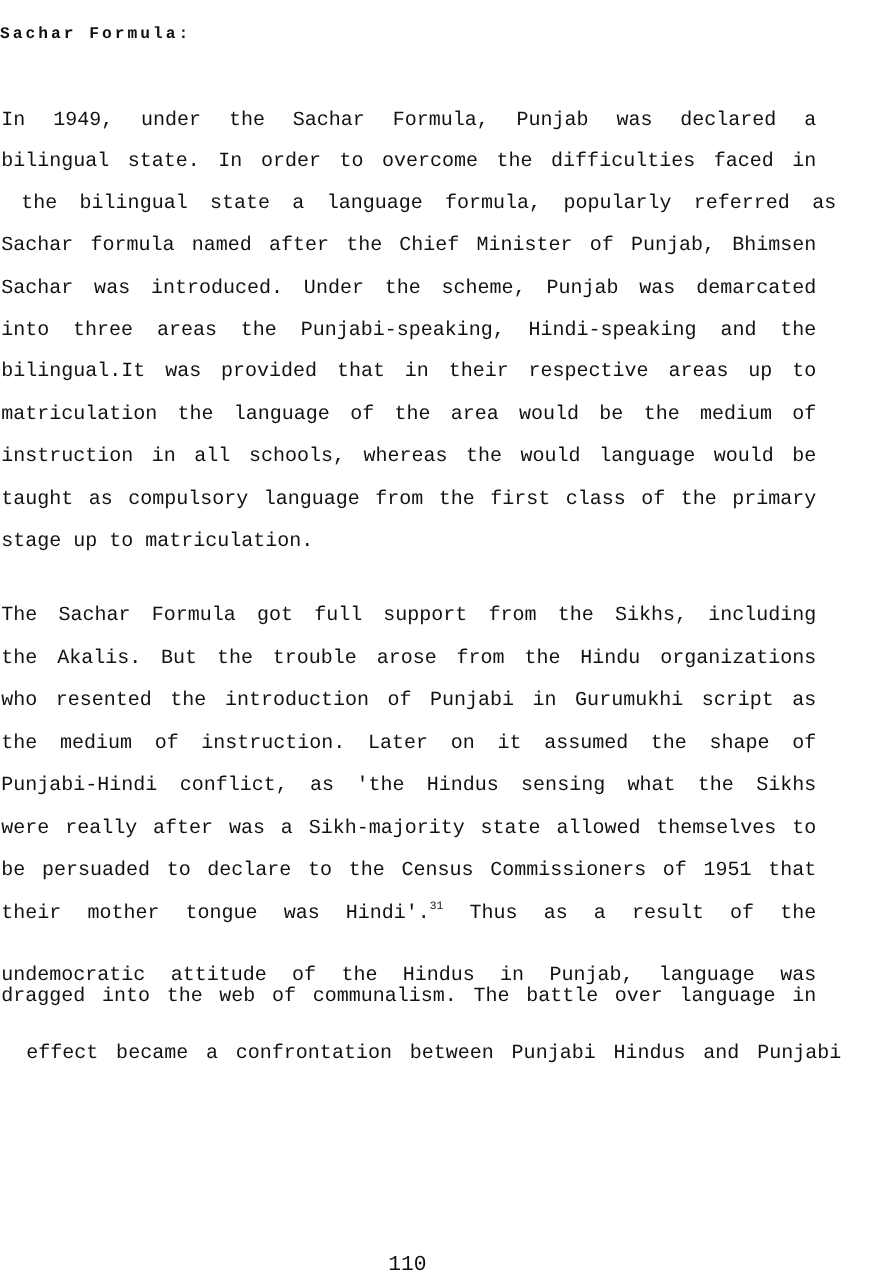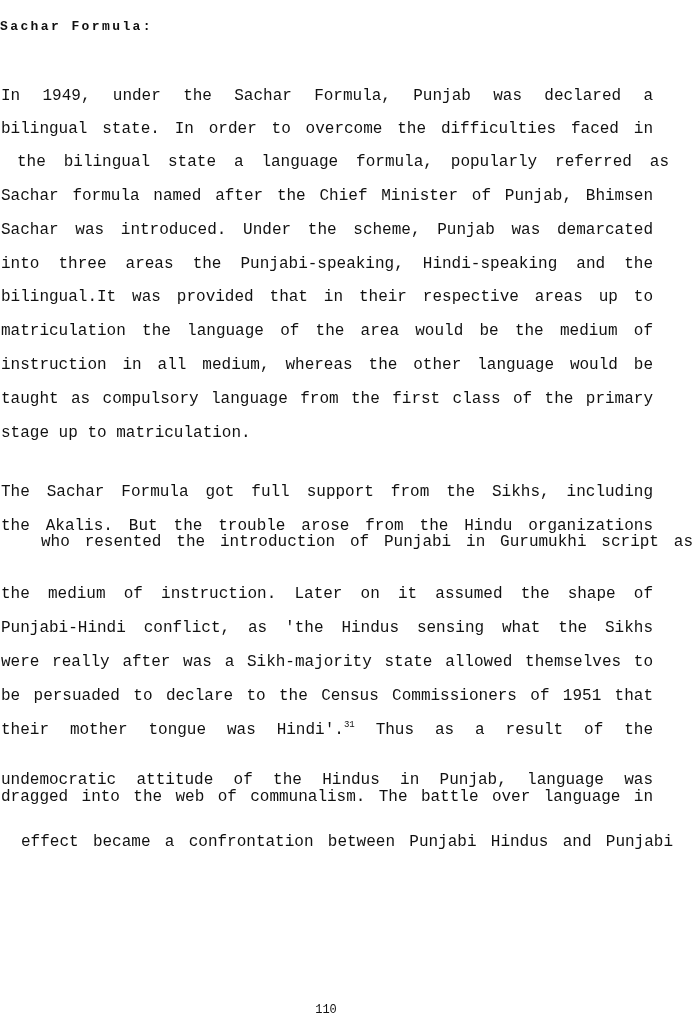--- a/index.html
+++ b/index.html
@@ -69,46 +69,46 @@
       font-size: 9px;
       vertical-align: 6px;
       line-height: 0;
     }
     .page-number {
       position: absolute;
       left: 0;
       width: 652px;
       top: 1003px;
       text-align: center;
-      font-size: 12px;
+      font-size: 17px;
     }
   </style>
 </head>
 <body>
 
 <div class="heading">Sachar Formula:</div>
 
 <div class="para" style="top:86px;">
   <div class="line" style="top:0px;"><span class="inner"> In 1949, under the Sachar Formula, Punjab was declared a</span></div>
   <div class="line" style="top:33px;"><span class="inner">bilingual state. In order to overcome the difficulties faced in</span></div>
   <div class="line" style="top:66px;padding-left:16px;"><span class="inner">the bilingual state a language formula, popularly referred as</span></div>
   <div class="line" style="top:100px;"><span class="inner">Sachar formula named after the Chief Minister of Punjab, Bhimsen</span></div>
   <div class="line" style="top:134px;"><span class="inner">Sachar was introduced. Under the scheme, Punjab was demarcated</span></div>
   <div class="line" style="top:168px;"><span class="inner">into three areas the Punjabi-speaking, Hindi-speaking and the</span></div>
   <div class="line" style="top:201px;"><span class="inner">bilingual.It was provided that in their respective areas up to</span></div>
   <div class="line" style="top:235px;"><span class="inner">matriculation the language of the area would be the medium of</span></div>
-  <div class="line" style="top:269px;"><span class="inner">instruction in all medium, whereas the other language would be</span></div>
+  <div class="line" style="top:269px;"><span class="inner">instruction in all schools, whereas the would language would be</span></div>
   <div class="line" style="top:303px;"><span class="inner">taught as compulsory language from the first class of the primary</span></div>
   <div class="line last" style="top:337px;"><span class="inner">stage up to matriculation.</span></div>
 </div>
 
 <div class="para" style="top:482px;">
   <div class="line" style="top:0px;"><span class="inner"> The Sachar Formula got full support from the Sikhs, including</span></div>
   <div class="line" style="top:34px;"><span class="inner">the Akalis. But the trouble arose from the Hindu organizations</span></div>
-  <div class="line" style="top:50px;margin-left:40px;"><span class="inner">who resented the introduction of Punjabi in Gurumukhi script as</span></div>
+  <div class="line" style="top:68px;"><span class="inner">who resented the introduction of Punjabi in Gurumukhi script as</span></div>
   <div class="line" style="top:102px;"><span class="inner">the medium of instruction. Later on it assumed the shape of</span></div>
   <div class="line" style="top:136px;"><span class="inner">Punjabi-Hindi conflict, as 'the Hindus sensing what the Sikhs</span></div>
   <div class="line" style="top:170px;"><span class="inner">were really after was a Sikh-majority state allowed themselves to</span></div>
   <div class="line" style="top:204px;"><span class="inner">be persuaded to declare to the Census Commissioners of 1951 that</span></div>
   <div class="line" style="top:238px;"><span class="inner">their mother tongue was Hindi'.</span><span class="sup">31</span> <span class="inner">Thus as a result of the</span></div>
   <div class="line" style="top:288px;"><span class="inner">undemocratic attitude of the Hindus in Punjab, language was</span></div>
   <div class="line" style="top:305px;"><span class="inner">dragged into the web of communalism. The battle over language in</span></div>
   <div class="line" style="top:350px;padding-left:20px;"><span class="inner">effect became a confrontation between Punjabi Hindus and Punjabi</span></div>
 </div>
 

